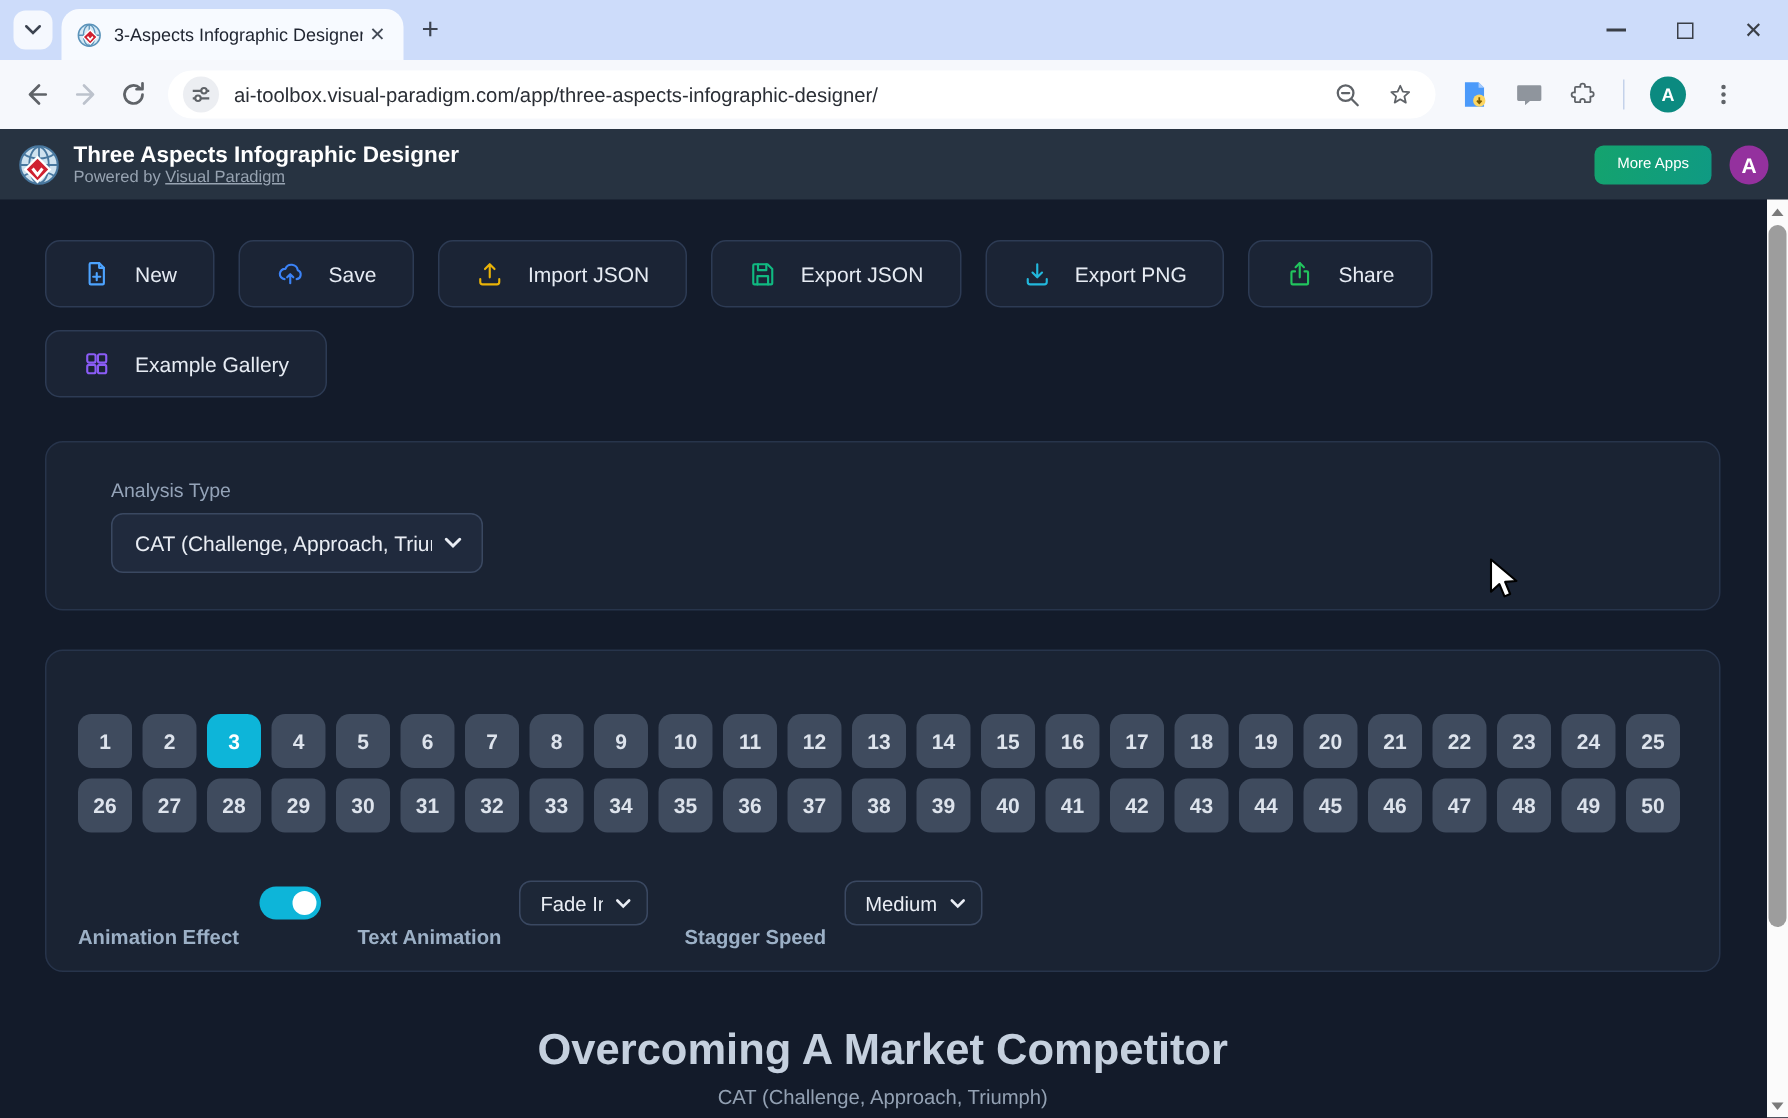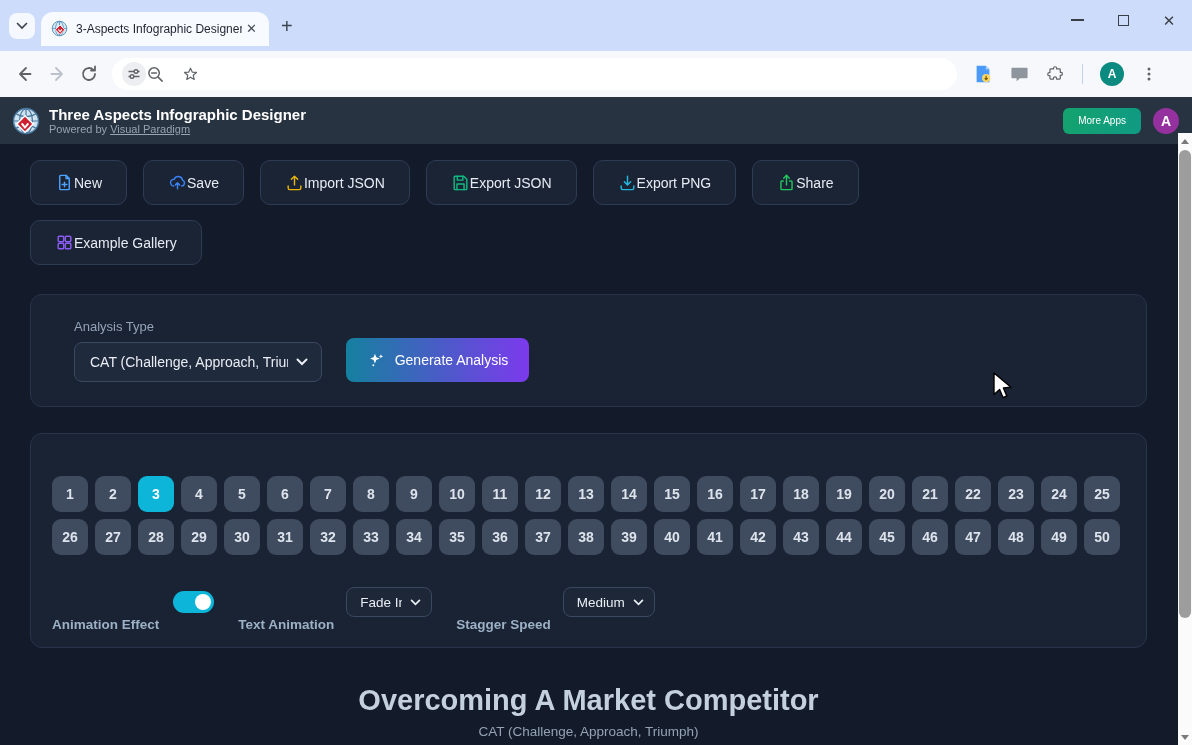--- a/index.html
+++ b/index.html
@@ -1,21 +1,21 @@
 <!DOCTYPE html>
 <html><head>
 <meta charset="utf-8">
 <style>
   * { margin:0; padding:0; box-sizing:border-box; }
   html,body { width:1192px; height:745px; overflow:hidden; }
   body { font-family:"Liberation Sans","DejaVu Sans",sans-serif; background:#131b2a; position:relative; }
   svg { display:block; }
 
   
-  .tabstrip { height:51px; background:#cddcfa; display:flex; align-items:center; position:relative; }
+  .tabstrip { height:40px; background:#cddcfa; display:flex; align-items:center; position:relative; }
   .tab-search { width:26px; height:26px; margin-left:9px; border-radius:8px; background:rgba(255,255,255,.8);
     display:flex; align-items:center; justify-content:center; }
   .tab { margin-left:6px; width:228px; height:34px; margin-top:6px; background:#f7faff;
     border-radius:12px 12px 0 0; display:flex; align-items:center; padding:0 8px 0 10px; }
   .tab-fav { width:17px; height:17px; flex:0 0 auto; }
   .tab-title { font-size:12px; color:#1f2430; margin-left:8px; white-space:nowrap; overflow:hidden; flex:1; }
   .tab-close { font-size:13px; color:#444b57; padding:0 4px; cursor:default; }
   .newtab { font-size:20px; color:#3c4350; margin-left:12px; line-height:1; }
   .wincontrols { position:absolute; right:0; top:0; height:40px; display:flex; }
   .winbtn { width:46px; height:40px; display:flex; align-items:center; justify-content:center; }
@@ -49,21 +49,21 @@
     background:linear-gradient(100deg,#14a36e,#0f9a83); color:#fff; font-size:10px;
     display:flex; align-items:center; font-family:inherit; }
   .head-avatar { width:26px; height:26px; border-radius:50%; background:#94319e; color:#fff;
     font-size:14px; font-weight:bold; display:flex; align-items:center; justify-content:center; margin-left:12px; }
 
   
   .content { position:absolute; top:133px; left:0; width:1178px; bottom:0; padding:0 31px 0 30px; overflow:hidden; }
   .btn-row { display:flex; gap:16px; margin-top:27px; }
   .btn-row.second { margin-top:15px; }
   .tbtn { height:45px; padding:0 24px; border-radius:10px; background:#1b2435; border:1px solid #2d3b54;
-    color:#e6ebf3; font-size:14px; display:flex; align-items:center; gap:0; font-family:inherit; }
+    color:#e6ebf3; font-size:14px; display:flex; align-items:center; gap:16px; font-family:inherit; }
   .tbtn svg { width:19px; height:19px; }
   .ic-new{color:#4da3ff}.ic-save{color:#3b82f6}.ic-load{color:#a855f7}.ic-import{color:#eab308}
   .ic-exportjson{color:#10b981}.ic-exportpng{color:#22b8dd}.ic-share{color:#22c55e}.ic-gallery{color:#8b5cf6}
 
   .panel { background:#1a2333; border:1px solid #27344b; border-radius:12px; margin-top:29px; padding:24px 21px; }
   .panel-form { display:flex; align-items:flex-end; }
   .field-label { font-size:13px; color:#94a3b8; margin-bottom:8px; }
   .topic-input { width:527px; height:44px; background:#212b3e; border:1px solid #3a4861; border-radius:8px;
     color:#e9edf4; font-size:14px; padding:0 15px; font-family:inherit; outline:none; }
   .field-analysis { margin-left:22px; }
@@ -153,20 +153,21 @@
       <path d="M15 9a6 6 0 1 1-1.8-4.3M15 1.5v4h-4" stroke="currentColor" stroke-width="1.8" fill="none" stroke-linecap="round" stroke-linejoin="round"></path>
     </svg>
   <div class="urlpill">
     <div class="tunechip">
       <svg width="14" height="14" viewBox="0 0 14 14">
         <path d="M1.5 4.5h11M1.5 9.5h11" stroke="#5f6368" stroke-width="1.5"></path>
         <circle cx="9" cy="4.5" r="1.8" fill="#fff" stroke="#5f6368" stroke-width="1.4"></circle>
         <circle cx="5" cy="9.5" r="1.8" fill="#fff" stroke="#5f6368" stroke-width="1.4"></circle>
       </svg>
     </div>
+    <span class="urltext">ai-toolbox.visual-paradigm.com/app/three-aspects-infographic-designer/</span>
     <div class="pillicons">
       <svg width="19" height="19" viewBox="0 0 20 20">
           <circle cx="8.5" cy="8.5" r="5.5" stroke="#5f6368" stroke-width="1.6" fill="none"></circle>
           <path d="M12.8 12.8 17 17M6 8.5h5" stroke="#5f6368" stroke-width="1.6" fill="none" stroke-linecap="round"></path>
         </svg>
       <svg width="19" height="19" viewBox="0 0 24 24">
           <path d="M12 4l2.2 4.9 5.3.5-4 3.6 1.2 5.2L12 15.4 7.3 18.2l1.2-5.2-4-3.6 5.3-.5z" stroke="#5f6368" stroke-width="1.5" fill="none" stroke-linejoin="round"></path>
         </svg>
     </div>
   </div>
@@ -278,28 +279,20 @@
   <div class="panel panel-form">
     <div class="field-analysis">
       <div class="field-label">Analysis Type</div>
       <div class="dd">
         <span class="dd-value">CAT (Challenge, Approach, Triumph)</span>
         <svg class="chev" width="12" height="8" viewBox="0 0 12 8">
             <path d="M1.5 1.5 6 6l4.5-4.5" stroke="#e9edf4" stroke-width="2" fill="none" stroke-linecap="round"></path>
           </svg>
       </div>
     </div>
-    <button class="generate-btn">
-      <svg viewBox="0 0 24 24">
-        <path d="M10 3.5l1.7 4.4 4.4 1.7-4.4 1.7L10 15.7 8.3 11.3 3.9 9.6l4.4-1.7z" fill="#fff"></path>
-        <path d="M17.6 4l.8 2 2 .8-2 .8-.8 2-.8-2-2-.8 2-.8z" fill="#fff"></path>
-        <circle cx="8" cy="18" r="1.2" fill="#fff"></circle>
-      </svg>
-      <span>Generate Analysis</span>
-    </button>
   </div>
 
   <div class="panel panel-style">
     <div class="style-grid">
         <div class="style-btn">1</div>
         <div class="style-btn">2</div>
         <div class="style-btn selected">3</div>
         <div class="style-btn">4</div>
         <div class="style-btn">5</div>
         <div class="style-btn">6</div>

